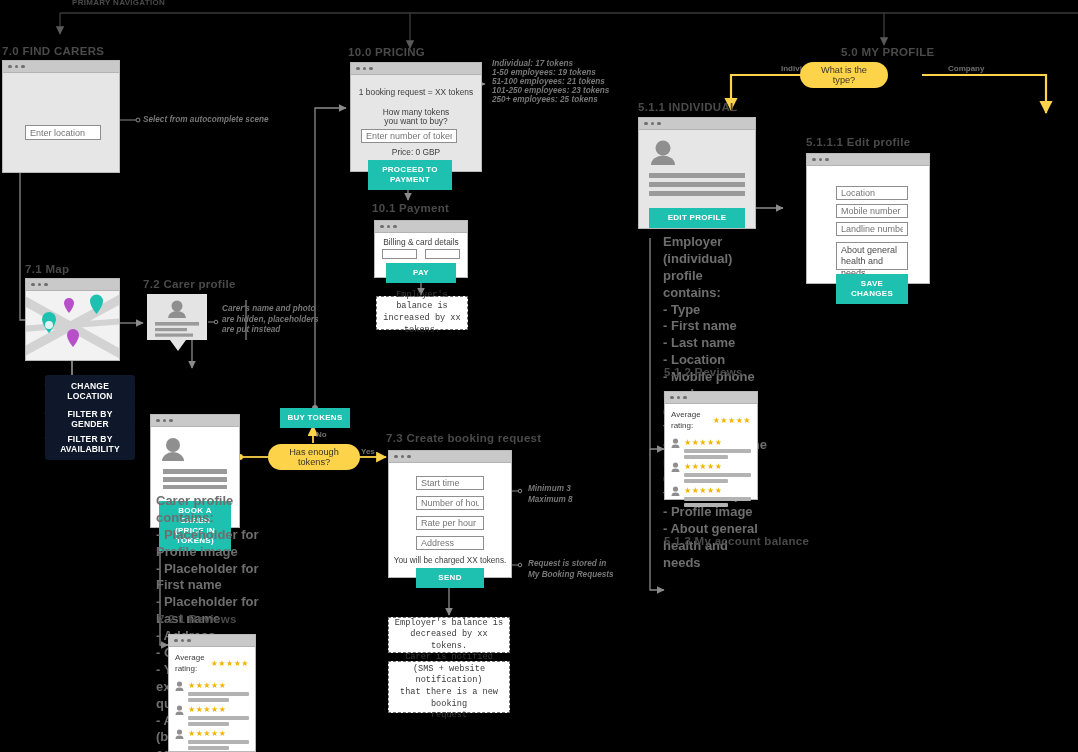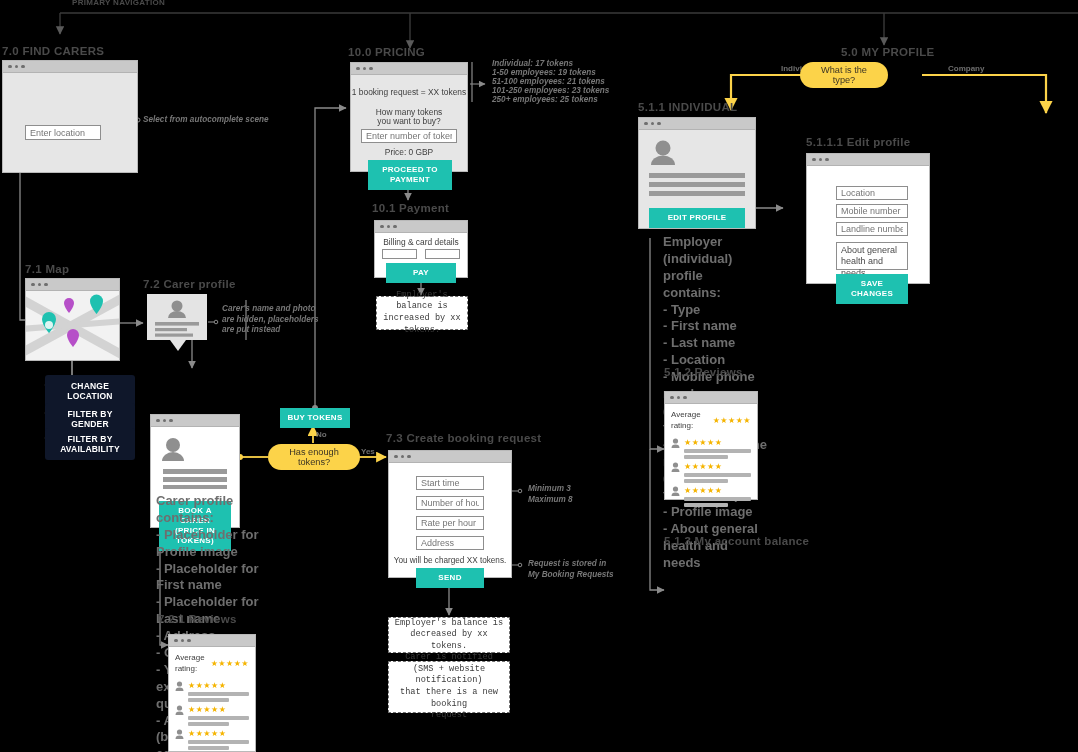--- a/index.html
+++ b/index.html
@@ -217,21 +217,21 @@
     <circle cx="747" cy="208" r="3" fill="#8a8a8a"></circle>
     <path d="M747,208 L783,208" stroke="#8a8a8a" stroke-width="1.3" fill="none" marker-end="url(#ag)"></path>
 
     <path d="M650,238 L650,449 L664,449" stroke="#8a8a8a" stroke-width="1.3" fill="none" marker-end="url(#ag)"></path>
     <path d="M650,449 L650,590 L664,590" stroke="#8a8a8a" stroke-width="1.3" fill="none" marker-end="url(#ag)"></path>
   </svg>
 
   <div class="sect-label" style="left:72px; top:-2px; font-size:8px;">PRIMARY NAVIGATION</div>
 
   <div class="sect-label" style="left:2px; top:45px;">7.0 FIND CARERS</div>
-  <div class="win grey-body" style="left:2px; top:60px; width:136px; height:113px;">
+  <div class="win grey-body" style="left:2px; top:60px; width:118px; height:113px;">
     <div class="chrome">
         <i></i>
         <i></i>
         <i></i>
       </div>
     <div class="body" style="height:99px;">
       <input class="field" style="position: absolute; left: 22px; top: 52px; width: 76px; height: 15px;" placeholder="Enter location">
     </div>
   </div>
   <div class="note" style="left:143px; top:115px;">Select from autocomplete scene</div>
@@ -358,21 +358,21 @@
         <div class="rev-lines">
             <div class="stars">★★★★★</div>
             <div class="rev-line" style="width:100%"></div>
             <div class="rev-line" style="width:68%"></div>
           </div>
       </div>
     </div>
   </div>
 
   <div class="sect-label" style="left:348px; top:46px;">10.0 PRICING</div>
-  <div class="win grey-body" style="left:350px; top:62px; width:118px; height:110px;">
+  <div class="win grey-body" style="left:350px; top:62px; width:132px; height:110px;">
     <div class="chrome">
         <i></i>
         <i></i>
         <i></i>
       </div>
     <div class="body" style="height:96px;">
       <div class="small-txt txt-center" style="position:absolute;left:0;top:12px;width:100%;font-size:8.4px;">1 booking request = XX tokens</div>
       <div class="small-txt txt-center" style="position:absolute;left:0;top:32px;width:100%;font-size:8.4px;">How many tokens</div>
       <div class="small-txt txt-center" style="position:absolute;left:0;top:41px;width:100%;font-size:8.4px;">you want to buy?</div>
       <input class="field" style="position: absolute; left: 10px; top: 54px; width: 96px; height: 14px; text-align: left;" placeholder="Enter number of tokens">

